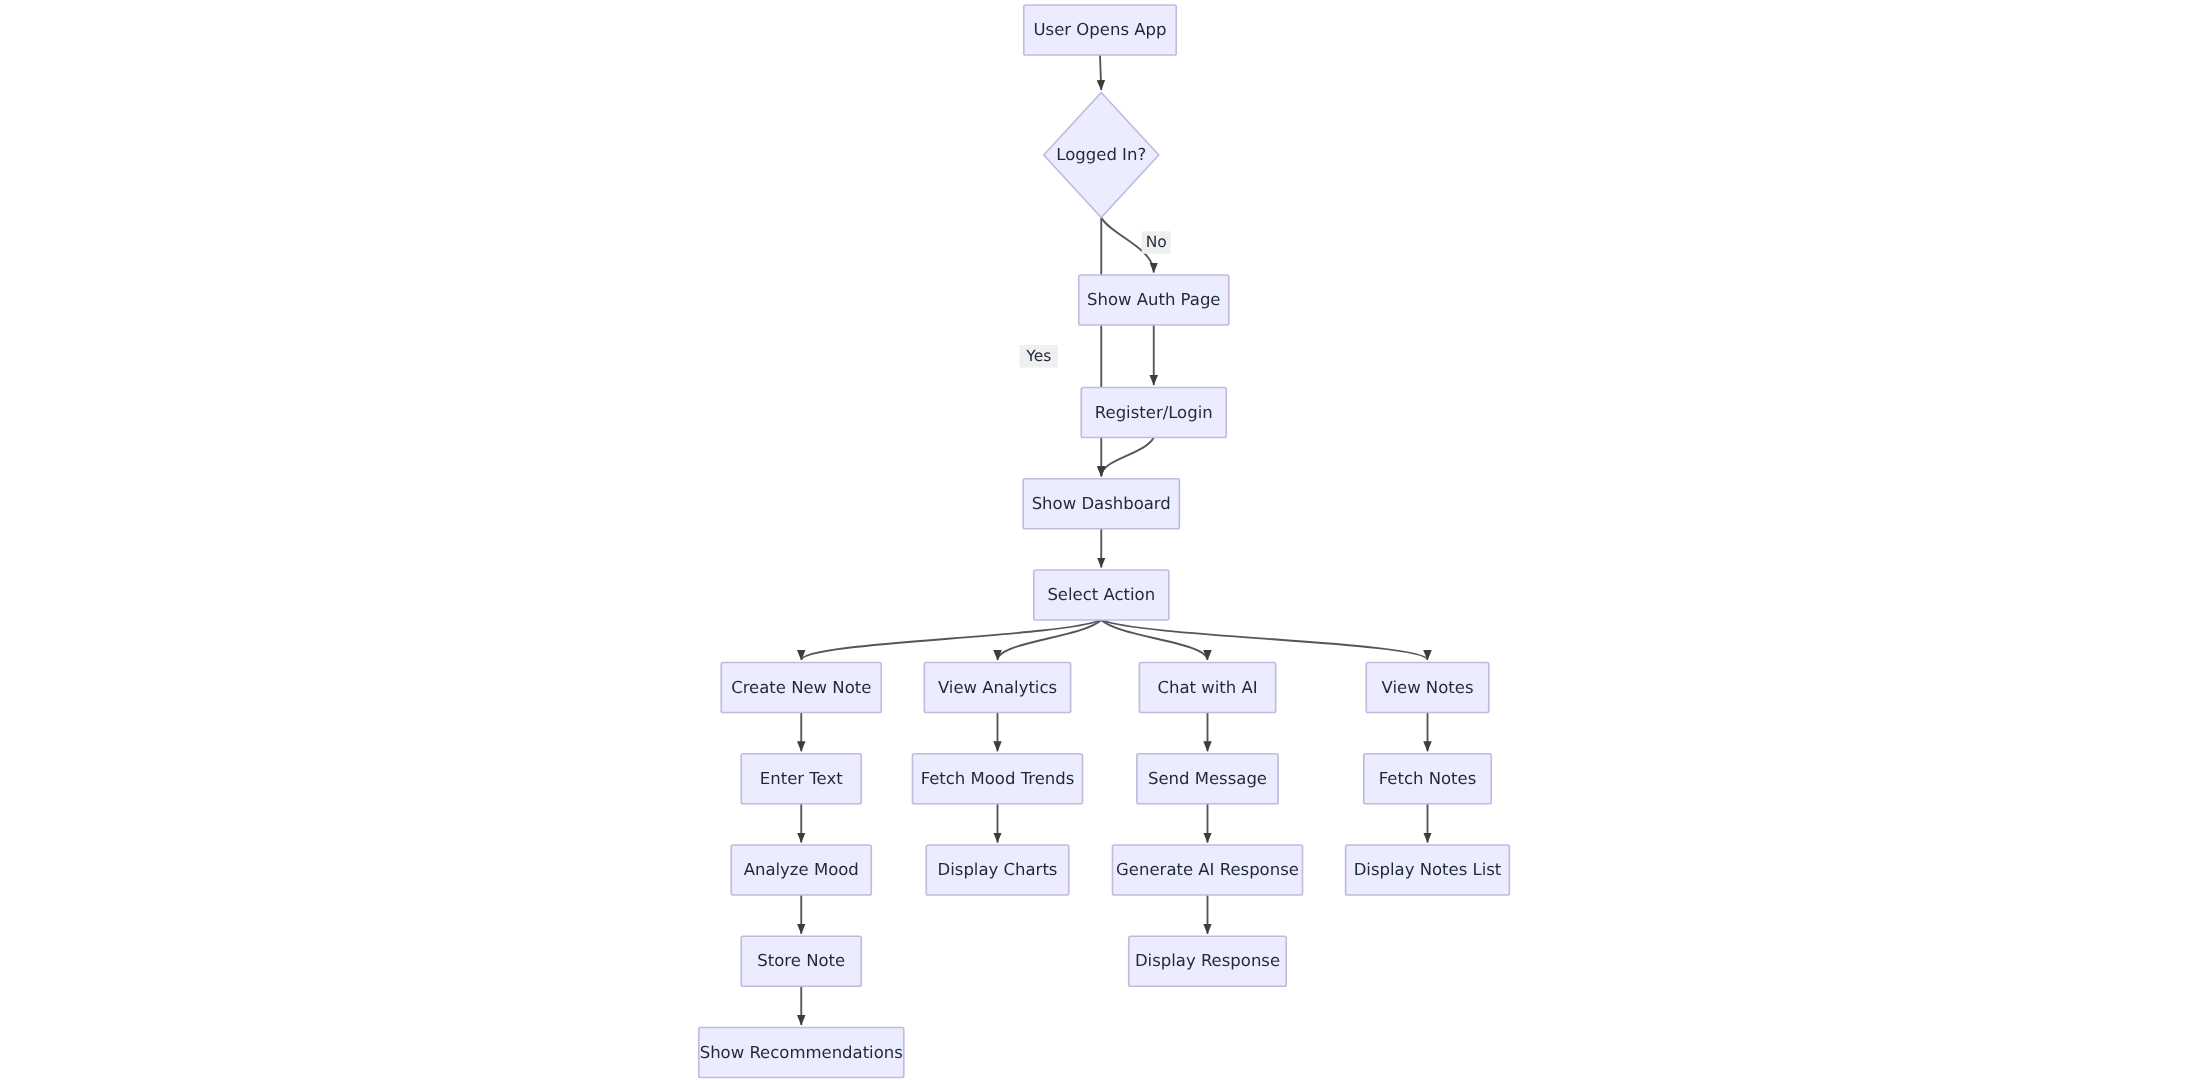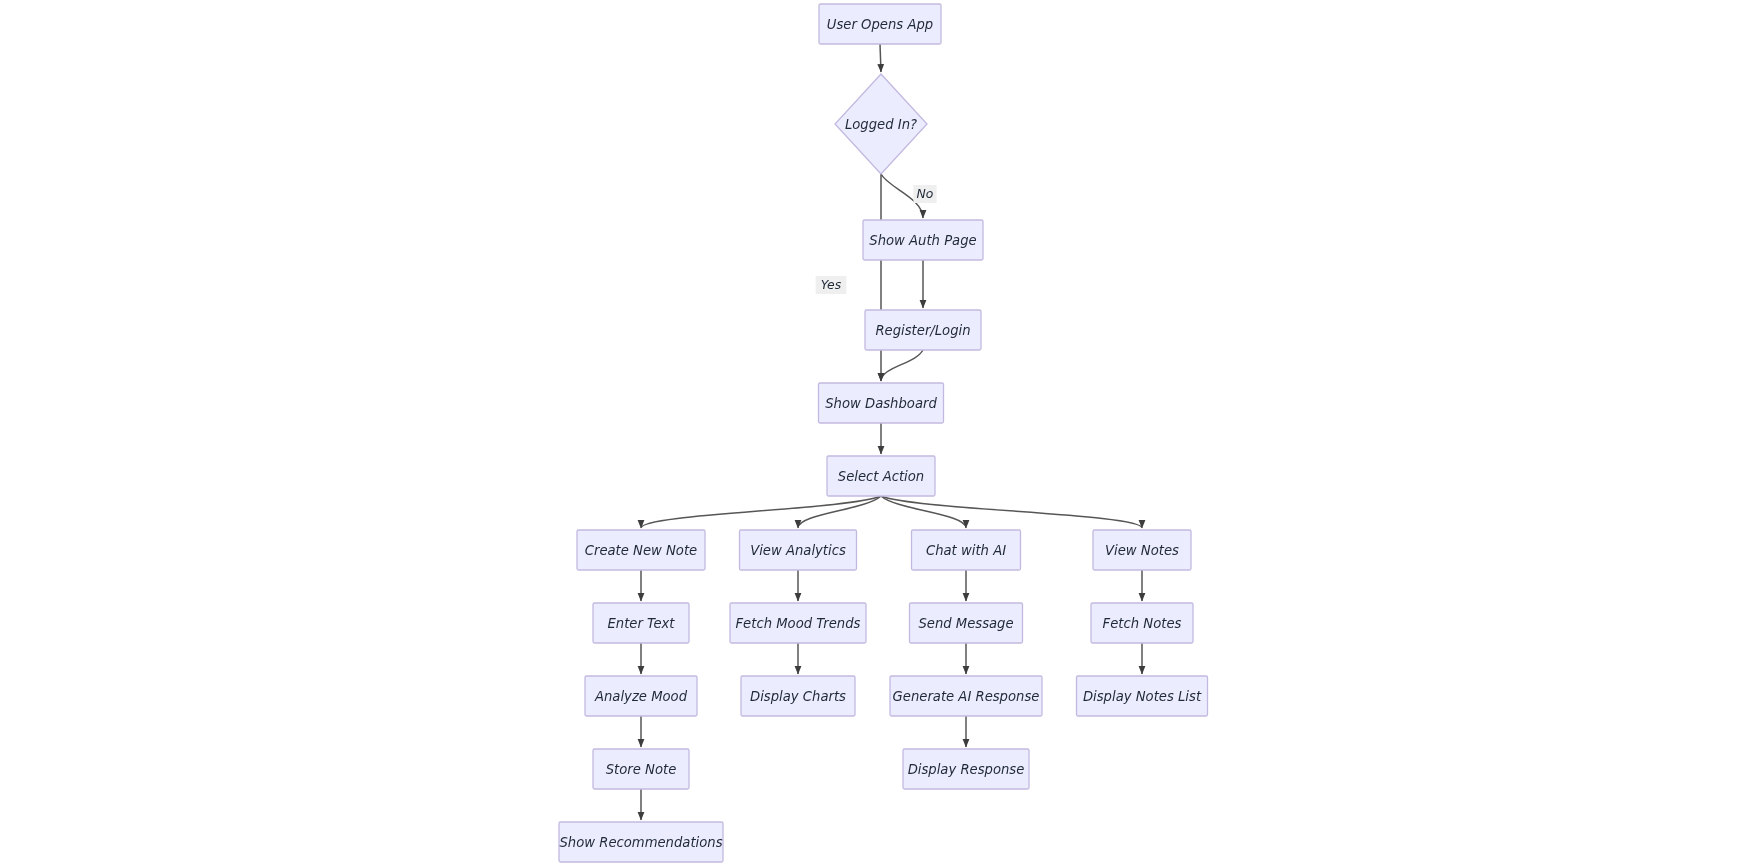--- a/index.html
+++ b/index.html
@@ -10,21 +10,20 @@
     width: 1762px;
     height: 864px;
     overflow: hidden;
     font-family: "DejaVu Sans", sans-serif;
   }
   #diagram-root {
     position: relative;
     width: 1762px;
     height: 864px;
     background: #ffffff;
-    font-style: italic;
   }
   svg#flow-svg {
     position: absolute;
     top: 0;
     left: 0;
     width: 1762px;
     height: 864px;
     display: block;
   }
   .node-rect {

